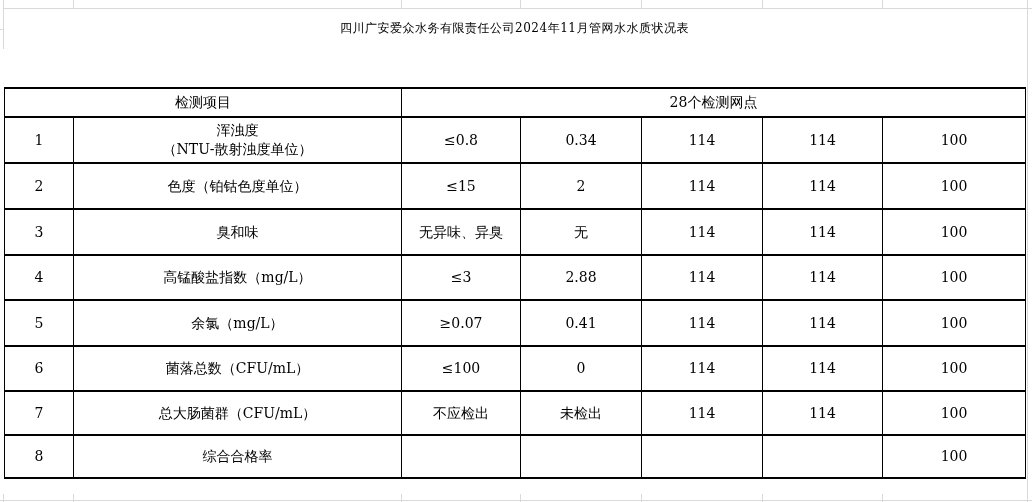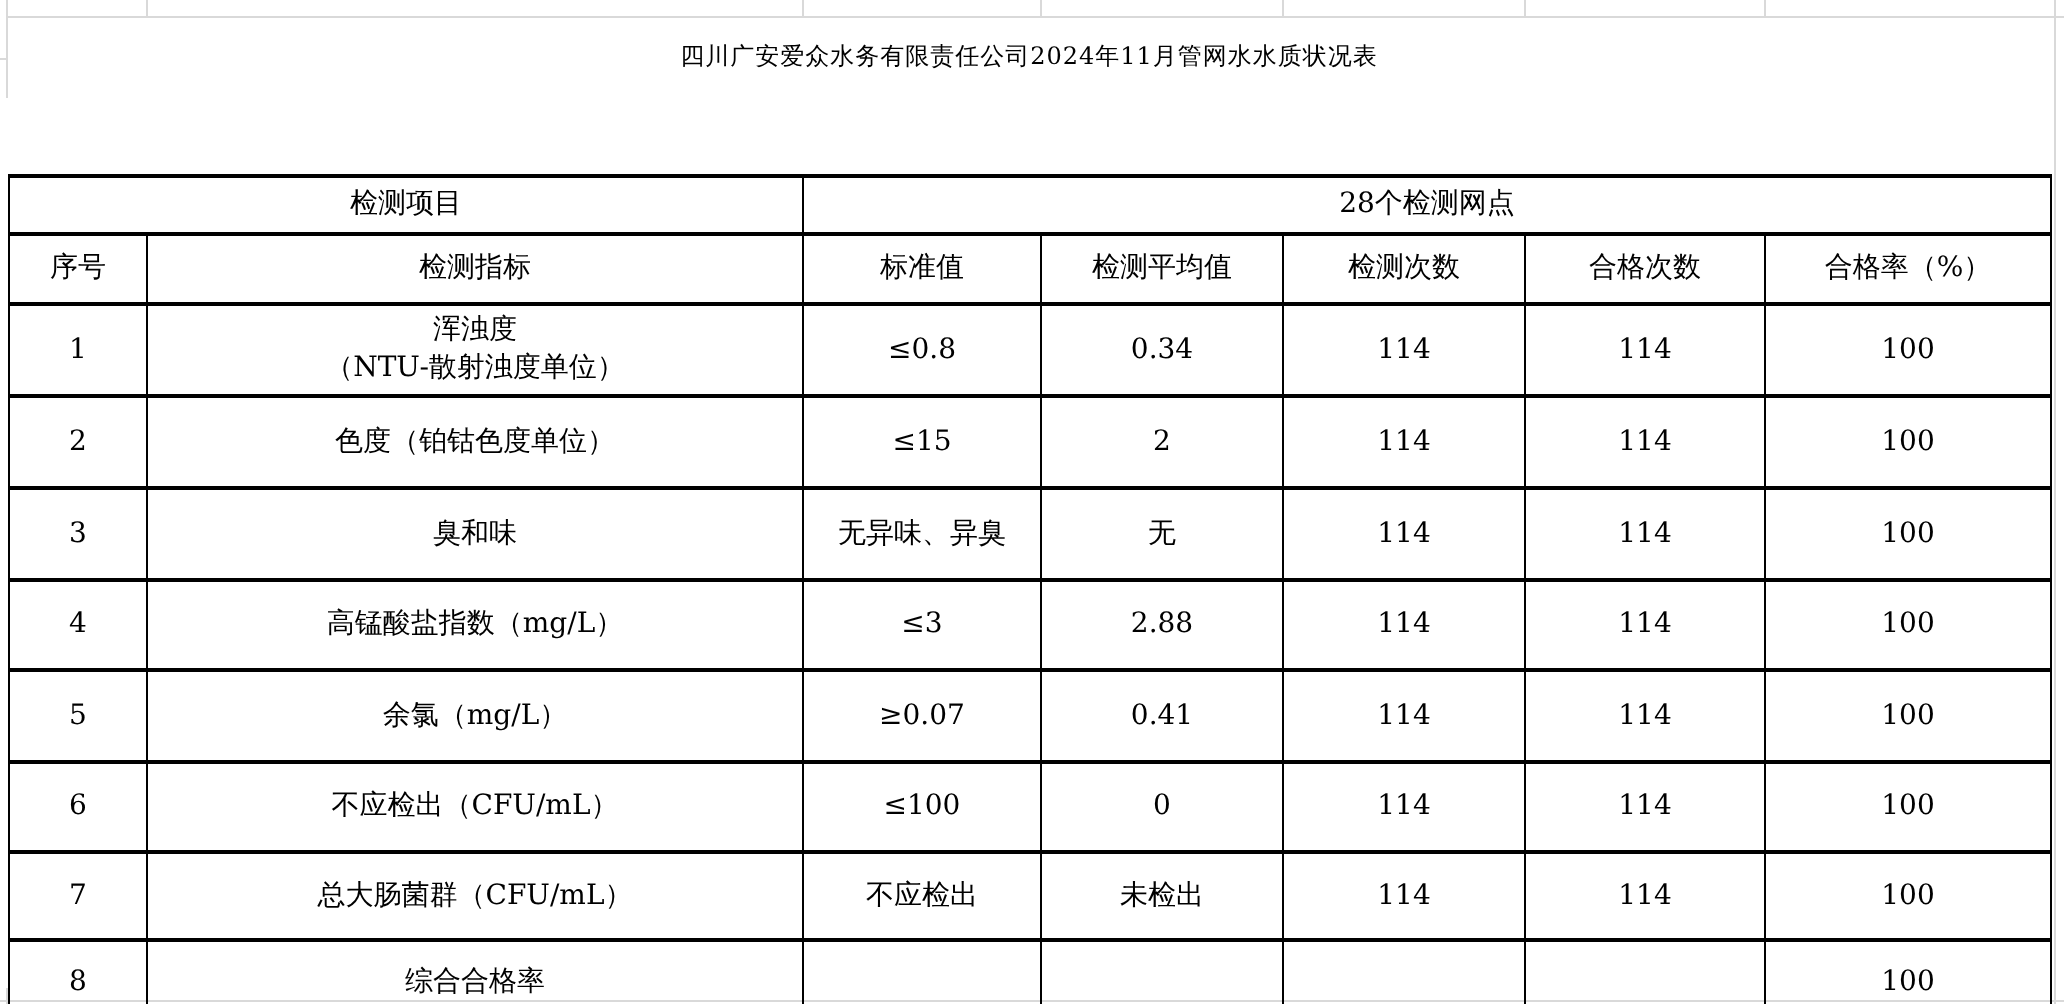--- a/index.html
+++ b/index.html
@@ -76,29 +76,20 @@
       <col style="width:121px">
         <col style="width:121px">
         <col style="width:120px">
       <col style="width:143px">
     </colgroup>
     <tbody>
       <tr style="height:29px">
         <td colspan="2">检测项目</td>
         <td colspan="5">28个检测网点</td>
       </tr>
-      <tr style="height:35px">
-        <td>序号</td>
-        <td>检测指标</td>
-        <td>标准值</td>
-        <td>检测平均值</td>
-        <td>检测次数</td>
-        <td>合格次数</td>
-        <td>合格率（%）</td>
-      </tr>
       <tr style="height:46px">
         <td>1</td>
         <td>浑浊度
 （NTU-散射浊度单位）</td>
         <td>≤0.8</td>
         <td>0.34</td>
         <td>114</td>
         <td>114</td>
         <td>100</td>
       </tr>
@@ -133,21 +124,21 @@
         <td>5</td>
         <td>余氯（mg/L）</td>
         <td>≥0.07</td>
         <td>0.41</td>
         <td>114</td>
         <td>114</td>
         <td>100</td>
       </tr>
       <tr style="height:45px">
         <td>6</td>
-        <td>不应检出（CFU/mL）</td>
+        <td>菌落总数（CFU/mL）</td>
         <td>≤100</td>
         <td>0</td>
         <td>114</td>
         <td>114</td>
         <td>100</td>
       </tr>
       <tr style="height:44px">
         <td>7</td>
         <td>总大肠菌群（CFU/mL）</td>
         <td>不应检出</td>

